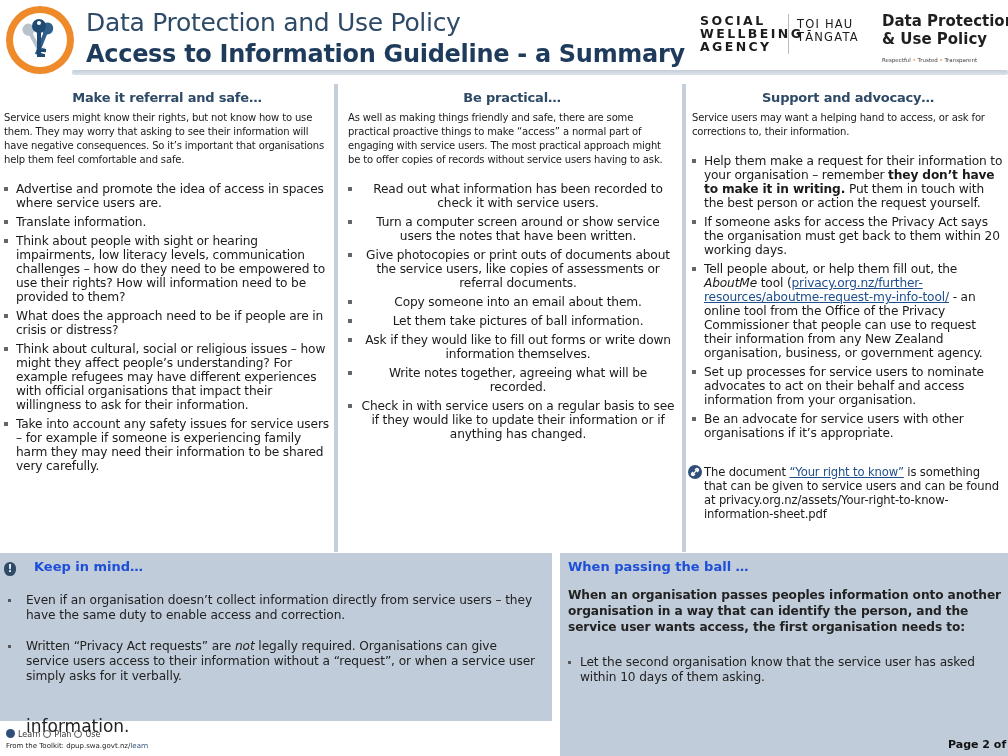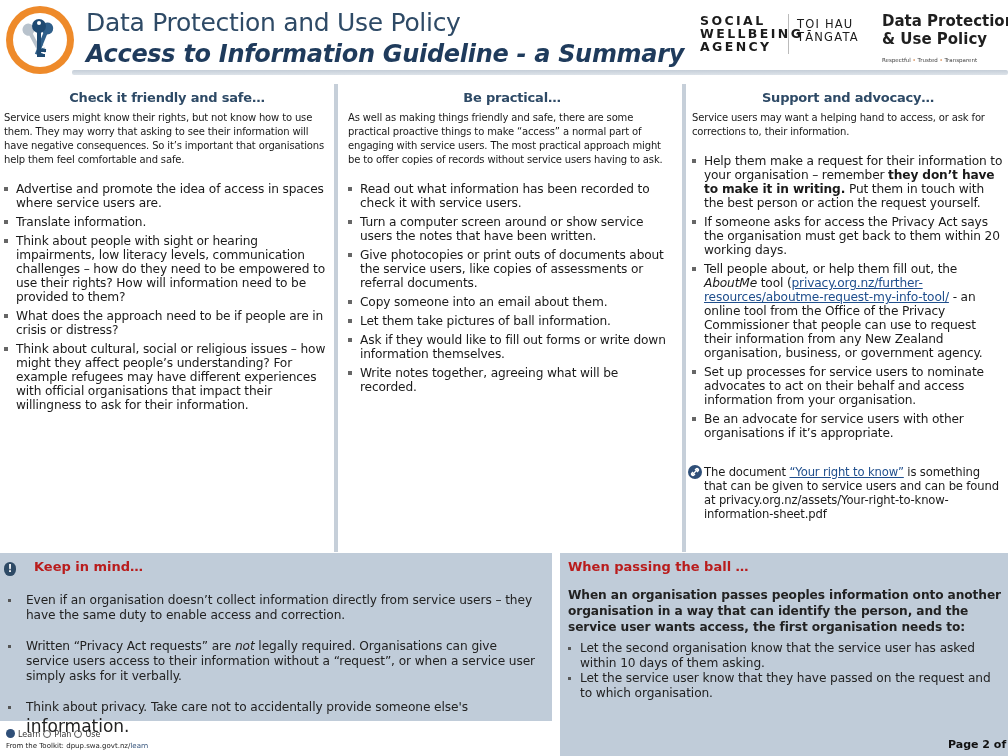--- a/index.html
+++ b/index.html
@@ -5,21 +5,21 @@
     * { box-sizing: border-box; margin: 0; padding: 0; }
     html, body { width: 1008px; height: 756px; overflow: hidden; background: #ffffff; }
     body { position: relative; font-family: "DejaVu Sans", sans-serif; color: #1a1a1a; }
 
     
     .header { position: absolute; left: 0; top: 0; width: 1008px; height: 82px; }
     .logo-badge { position: absolute; left: 6px; top: 6px; width: 68px; height: 68px; border-radius: 50%; background: #ee8a2a; }
     .logo-badge .inner { position: absolute; left: 7px; top: 7px; width: 54px; height: 54px; border-radius: 50%; background: #ffffff; }
     .logo-badge svg { position: absolute; left: 9px; top: 8px; }
     .title-1 { position: absolute; left: 86px; top: 8px; font-size: 25px; color: #2e4a66; font-family: "DejaVu Sans", sans-serif; letter-spacing: -0.3px; white-space: nowrap; }
-    .title-2 { position: absolute; left: 86px; top: 40px; font-size: 24px; font-weight: bold; color: #1f3b5c; white-space: nowrap; letter-spacing: -0.3px; font-style: italic; }
+    .title-2 { position: absolute; left: 86px; top: 40px; font-size: 24px; font-weight: bold; color: #1f3b5c; white-space: nowrap; letter-spacing: -0.3px; }
     .title-rule { position: absolute; left: 72px; top: 70px; width: 936px; height: 5px; background: linear-gradient(#c5ced8, #dde3e9); border-radius: 2px; }
 
     .swa { position: absolute; left: 700px; top: 14px; text-align: left; width: 80px; font-weight: bold; font-size: 12.5px; letter-spacing: 2.4px; line-height: 13px; color: #1b1b1b; }
     .swa-div { position: absolute; left: 788px; top: 14px; width: 1px; height: 40px; background: #bbbbbb; }
     .toi { position: absolute; left: 797px; top: 18px; font-size: 11.5px; letter-spacing: 1.2px; line-height: 13px; color: #1b1b1b; }
     .dp-logo1 { position: absolute; left: 882px; top: 12px; font-size: 15px; font-weight: bold; color: #1f1f1f; line-height: 18px; white-space: nowrap; }
     .dp-tag { position: absolute; left: 882px; top: 57px; font-size: 5.5px; color: #444; white-space: nowrap; }
     .dp-tag .dot { color: #d07a3a; }
 
     
@@ -29,42 +29,42 @@
     .col3 { left: 692px; width: 312px; }
     .vdiv { position: absolute; top: 84px; width: 4px; height: 468px; background: #c6cfd9; }
     .vdiv1 { left: 334px; }
     .vdiv2 { left: 682px; }
 
     .col-head { text-align: center; font-size: 13px; font-weight: bold; color: #2e4a66; height: 20px; line-height: 20px; letter-spacing: -0.2px; }
     .col p.intro { font-size: 10px; line-height: 14px; margin-top: 3px; letter-spacing: -0.15px; }
     .col ul { list-style: none; margin-top: 15px; }
     .col ul li { position: relative; padding-left: 12px; font-size: 12.2px; line-height: 14px; margin-bottom: 5px; letter-spacing: -0.15px; }
     .col ul li .bullet { position: absolute; left: 0; top: 5px; width: 4px; height: 4px; background: #666; }
-    .col2 ul { margin-top: 15px; }
+    .col2 ul { margin-top: 15px; text-align: center; }
     .col3 ul { }
     .link { color: #1f4e8c; text-decoration: underline; }
 
     .note-overlay { position: absolute; left: 688px; top: 465px; width: 318px; font-size: 11.6px; line-height: 14px; letter-spacing: -0.15px; }
     .note-overlay .note-line1 { padding-left: 16px; }
     .note-icon { position: absolute; left: 0; top: 0; width: 14px; height: 14px; border-radius: 50%; background: #2f4f78; }
     .note-icon svg { position: absolute; left: 2px; top: 2px; }
 
     
     .box { position: absolute; background: #c0ccd9; }
     .box-left { left: 0; top: 553px; width: 552px; height: 168px; }
     .box-right { left: 560px; top: 553px; width: 448px; height: 207px; }
-    .box-head { font-size: 13px; font-weight: bold; color: #b91c1c; }
+    .box-head { font-size: 13px; font-weight: bold; color: #1d4ed8; }
     .box-left .box-head { position: absolute; left: 34px; top: 6px; }
     .warn-icon { position: absolute; left: 4px; top: 9px; width: 12px; height: 14px; border-radius: 50% / 45%; background: #2e4a66; color: #fff; font-size: 10px; font-weight: bold; text-align: center; line-height: 14px; }
     .box-left ul { list-style: none; position: absolute; left: 8px; top: 40px; width: 530px; }
     .box-left ul li { position: relative; padding-left: 18px; font-size: 12.2px; line-height: 15px; margin-bottom: 16px; letter-spacing: -0.1px; color: #222; }
     .box-left ul li .bullet { position: absolute; left: 0; top: 6px; width: 3px; height: 3px; background: #555; }
     .box-right .box-head { position: absolute; left: 8px; top: 6px; }
     .box-right p { position: absolute; left: 8px; top: 34px; width: 436px; font-size: 12.2px; line-height: 16px; color: #222; letter-spacing: -0.1px; font-weight: bold; }
-    .box-right ul { list-style: none; position: absolute; left: 8px; top: 88px; width: 436px; }
+    .box-right ul { list-style: none; position: absolute; left: 8px; top: 102px; width: 436px; }
     .box-right ul li { position: relative; padding-left: 12px; font-size: 12.2px; line-height: 15px; color: #222; letter-spacing: -0.1px; }
     .box-right ul li .bullet { position: absolute; left: 0; top: 6px; width: 3px; height: 3px; background: #555; }
 
     .overflow-text { position: absolute; left: 26px; top: 716px; font-size: 17px; color: #222; }
 
     
     .footer-nav { position: absolute; left: 6px; top: 729px; font-size: 8px; color: #333; white-space: nowrap; }
     .footer-nav .dot-filled { display: inline-block; width: 9px; height: 9px; border-radius: 50%; background: #2f4f78; vertical-align: -1px; margin-right: 3px; }
     .footer-nav .dot-empty { display: inline-block; width: 8px; height: 8px; border-radius: 50%; border: 1px solid #555; vertical-align: -1px; margin: 0 3px; }
     .footer-src { position: absolute; left: 6px; top: 742px; font-size: 7px; color: #222; white-space: nowrap; }
@@ -123,42 +123,44 @@
     <span>Trusted</span>
     <span class="dot">•</span>
     <span>Transparent</span>
   </div>
 </div>
 
 <div class="vdiv vdiv1"></div>
 <div class="vdiv vdiv2"></div>
 
 <div class="col col1">
-  <div class="col-head">Check it friendly and safe…</div>
+  <div class="col-head">Make it referral and safe…</div>
   <p class="intro">Service users might know their rights, but not know how to use them. They may worry that asking to see their information will have negative consequences. So it’s important that organisations help them feel comfortable and safe.</p>
   <ul>
     <li><span class="bullet"></span><span>Advertise and promote the idea of access in spaces where service users are.</span></li>
     <li><span class="bullet"></span><span>Translate information.</span></li>
     <li><span class="bullet"></span><span>Think about people with sight or hearing impairments, low literacy levels, communication challenges – how do they need to be empowered to use their rights? How will information need to be provided to them?</span></li>
     <li><span class="bullet"></span><span>What does the approach need to be if people are in crisis or distress?</span></li>
     <li><span class="bullet"></span><span>Think about cultural, social or religious issues – how might they affect people’s understanding? For example refugees may have different experiences with official organisations that impact their willingness to ask for their information.</span></li>
+    <li><span class="bullet"></span><span>Take into account any safety issues for service users – for example if someone is experiencing family harm they may need their information to be shared very carefully.</span></li>
   </ul>
 </div>
 
 <div class="col col2">
   <div class="col-head">Be practical…</div>
   <p class="intro">As well as making things friendly and safe, there are some practical proactive things to make “access” a normal part of engaging with service users. The most practical approach might be to offer copies of records without service users having to ask.</p>
   <ul>
     <li><span class="bullet"></span><span>Read out what information has been recorded to check it with service users.</span></li>
     <li><span class="bullet"></span><span>Turn a computer screen around or show service users the notes that have been written.</span></li>
     <li><span class="bullet"></span><span>Give photocopies or print outs of documents about the service users, like copies of assessments or referral documents.</span></li>
     <li><span class="bullet"></span><span>Copy someone into an email about them.</span></li>
     <li><span class="bullet"></span><span>Let them take pictures of ball information.</span></li>
     <li><span class="bullet"></span><span>Ask if they would like to fill out forms or write down information themselves.</span></li>
     <li><span class="bullet"></span><span>Write notes together, agreeing what will be recorded.</span></li>
+    <li><span class="bullet"></span><span>Check in with service users on a regular basis to see if they would like to update their information or if anything has changed.</span></li>
   </ul>
 </div>
 
 <div class="col col3">
   <div class="col-head">Support and advocacy…</div>
   <p class="intro">Service users may want a helping hand to access, or ask for corrections to, their information.</p>
   <ul>
     <li><span class="bullet"></span><span>Help them make a request for their information to your organisation – remember </span><b>they don’t have to make it in writing.</b><span> Put them in touch with the best person or action the request yourself.</span></li>
     <li><span class="bullet"></span><span>If someone asks for access the Privacy Act says the organisation must get back to them within 20 working days.</span></li>
     <li><span class="bullet"></span><span>Tell people about, or help them fill out, the </span><i>AboutMe</i><span> tool (</span><a class="link">privacy.org.nz/further-resources/aboutme-request-my-info-tool/</a><span> - an online tool from the Office of the Privacy Commissioner that people can use to request their information from any New Zealand organisation, business, or government agency.</span></li>
@@ -177,31 +179,29 @@
     <span>The document </span><a class="link">“Your right to know”</a><span> is something that can be given to service users and can be found at privacy.org.nz/assets/Your-right-to-know-information-sheet.pdf</span>
   </div>
 </div>
 
 <div class="box box-left">
   <div class="warn-icon">!</div>
   <div class="box-head">Keep in mind…</div>
   <ul>
     <li><span class="bullet"></span><span>Even if an organisation doesn’t collect information directly from service users – they have the same duty to enable access and correction.</span></li>
     <li><span class="bullet"></span><span>Written “Privacy Act requests” are </span><i>not</i><span> legally required. Organisations can give service users access to their information without a “request”, or when a service user simply asks for it verbally.</span></li>
-    <li><span class="bullet"></span><span>Think about privacy. Take care not to accidentally provide someone else's</span></li>
   </ul>
 </div>
 <div class="overflow-text">information.</div>
 
 <div class="box box-right">
   <div class="box-head">When passing the ball …</div>
   <p>When an organisation passes peoples information onto another organisation in a way that can identify the person, and the service user wants access, the first organisation needs to:</p>
   <ul>
     <li><span class="bullet"></span><span>Let the second organisation know that the service user has asked within 10 days of them asking.</span></li>
-    <li><span class="bullet"></span><span>Let the service user know that they have passed on the request and to which organisation.</span></li>
   </ul>
 </div>
 
 <div class="footer-nav">
   <span class="dot-filled"></span><span>Learn</span><span class="dot-empty"></span><span>Plan</span><span class="dot-empty"></span><span>Use</span>
 </div>
 <div class="footer-src">
   <span>From the Toolkit: dpup.swa.govt.nz/</span><span class="url">learn</span>
 </div>
 <div class="page-num">Page 2 of</div>

